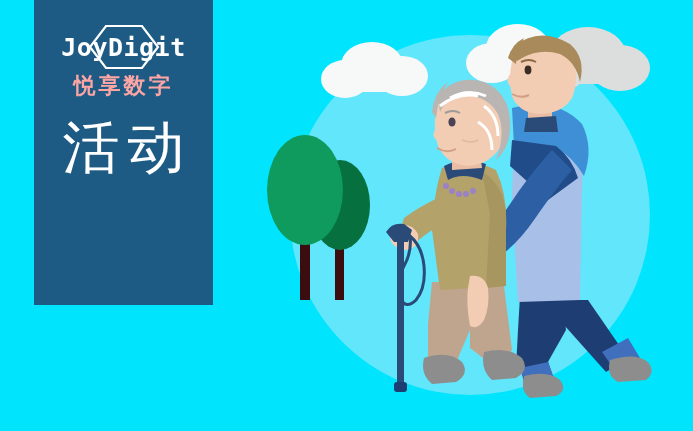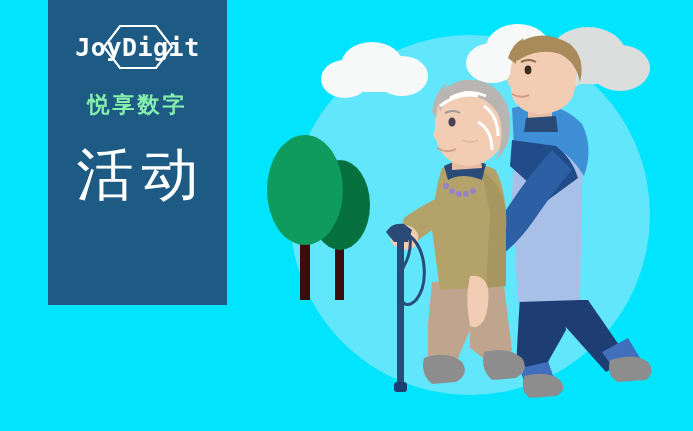--- a/index.html
+++ b/index.html
@@ -19,21 +19,21 @@
   #bg-svg {
     position: absolute;
     inset: 0;
     width: 693px;
     height: 431px;
     display: block;
   }
   
   #brand-panel {
     position: absolute;
-    left: 48px;
+    left: 34px;
     top: 0px;
     width: 179px;
     height: 305px;
     background: #1d5b84;
     z-index: 5;
     display: flex;
     flex-direction: column;
     align-items: center;
   }
   #logo-block {
@@ -58,30 +58,30 @@
     z-index: 2;
     color: #ffffff;
     font-family: "DejaVu Sans Mono", "Liberation Mono", monospace;
     font-size: 25px;
     font-weight: bold;
     letter-spacing: 0.5px;
     line-height: 1;
     white-space: nowrap;
   }
   #logo-cn {
-    margin-top: 24px;
-    color: #86efac;
+    margin-top: 5px;
+    color: #fca5a5;
     font-size: 22px;
     font-weight: bold;
     letter-spacing: 3px;
     line-height: 1;
     white-space: nowrap;
   }
   #title-block {
-    margin-top: 26px;
+    margin-top: 18px;
     display: flex;
     flex-direction: column;
     align-items: center;
   }
   .title-line {
     color: #ffffff;
     font-size: 57px;
     line-height: 64px;
     letter-spacing: 8px;
     text-indent: 8px;

